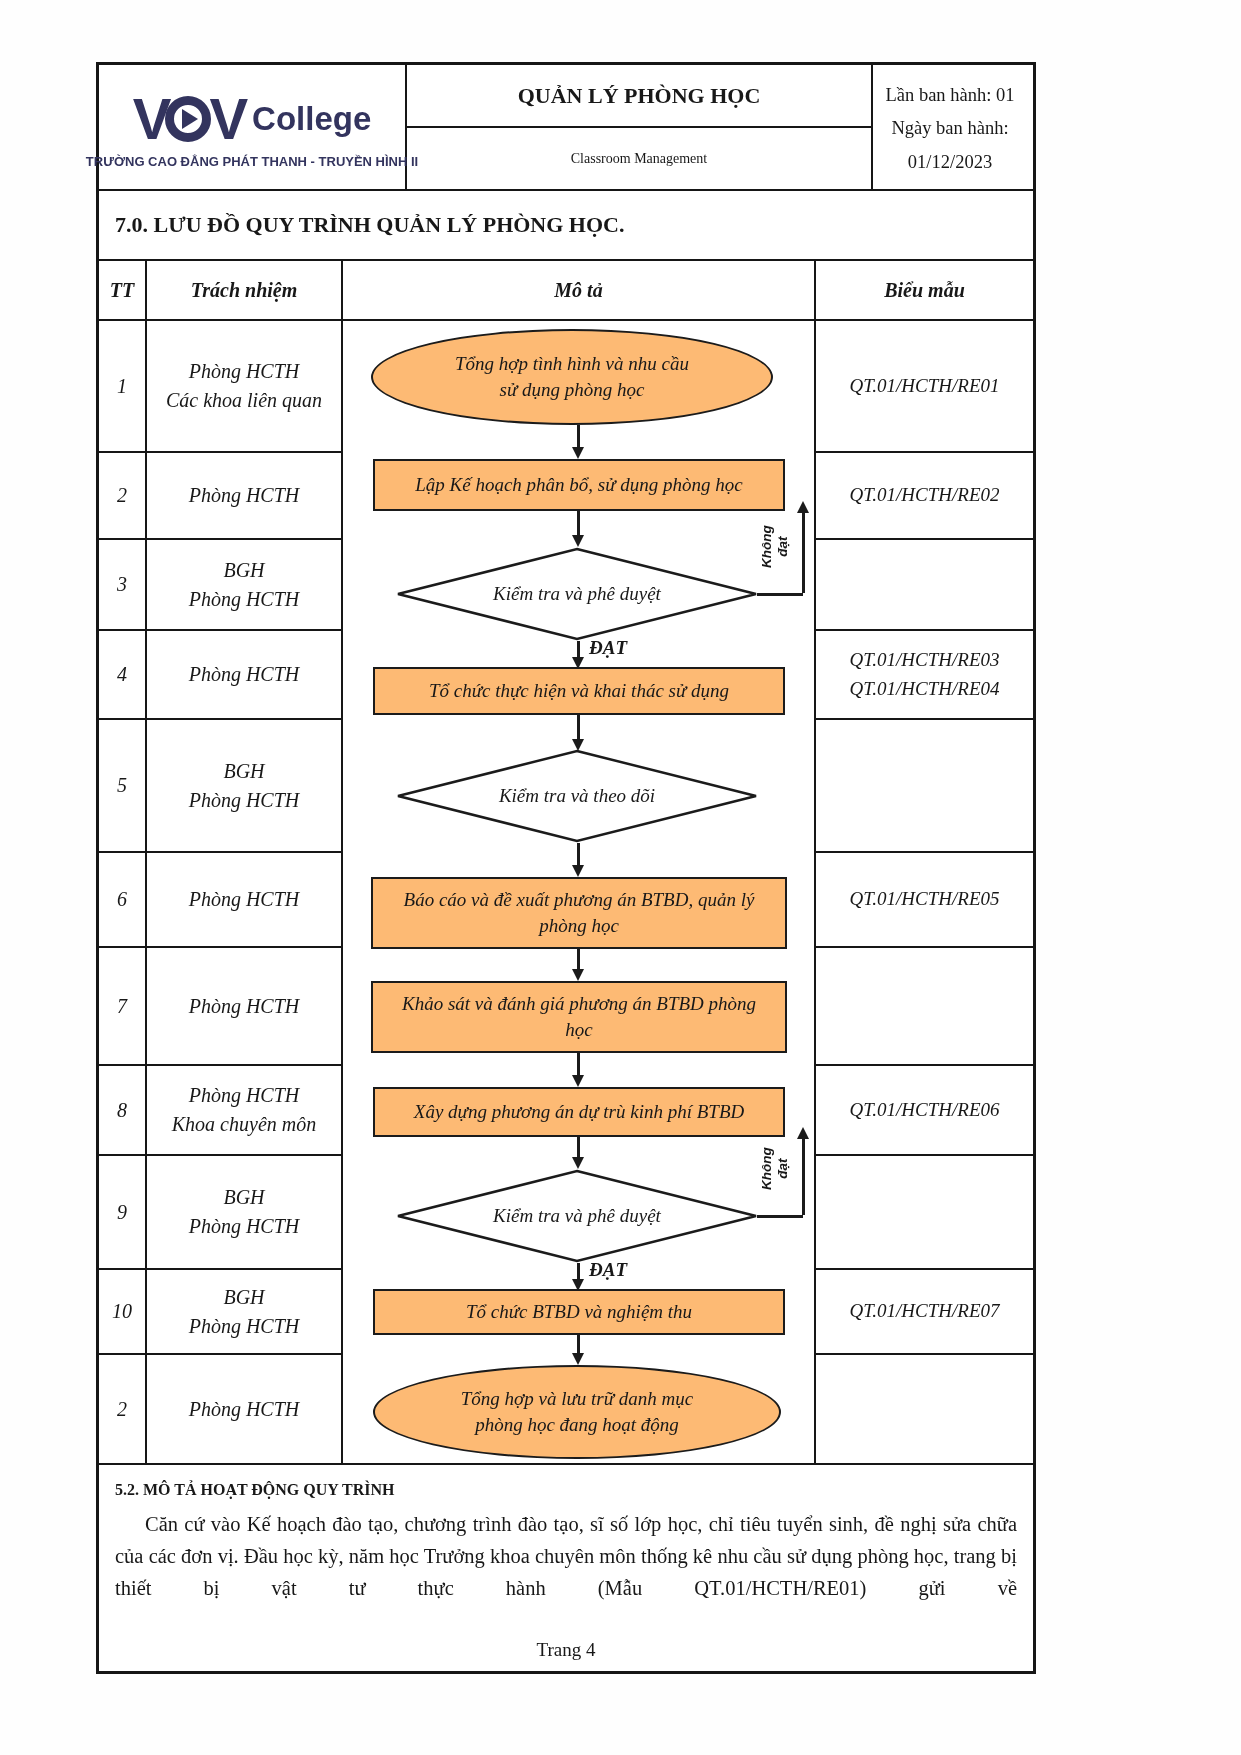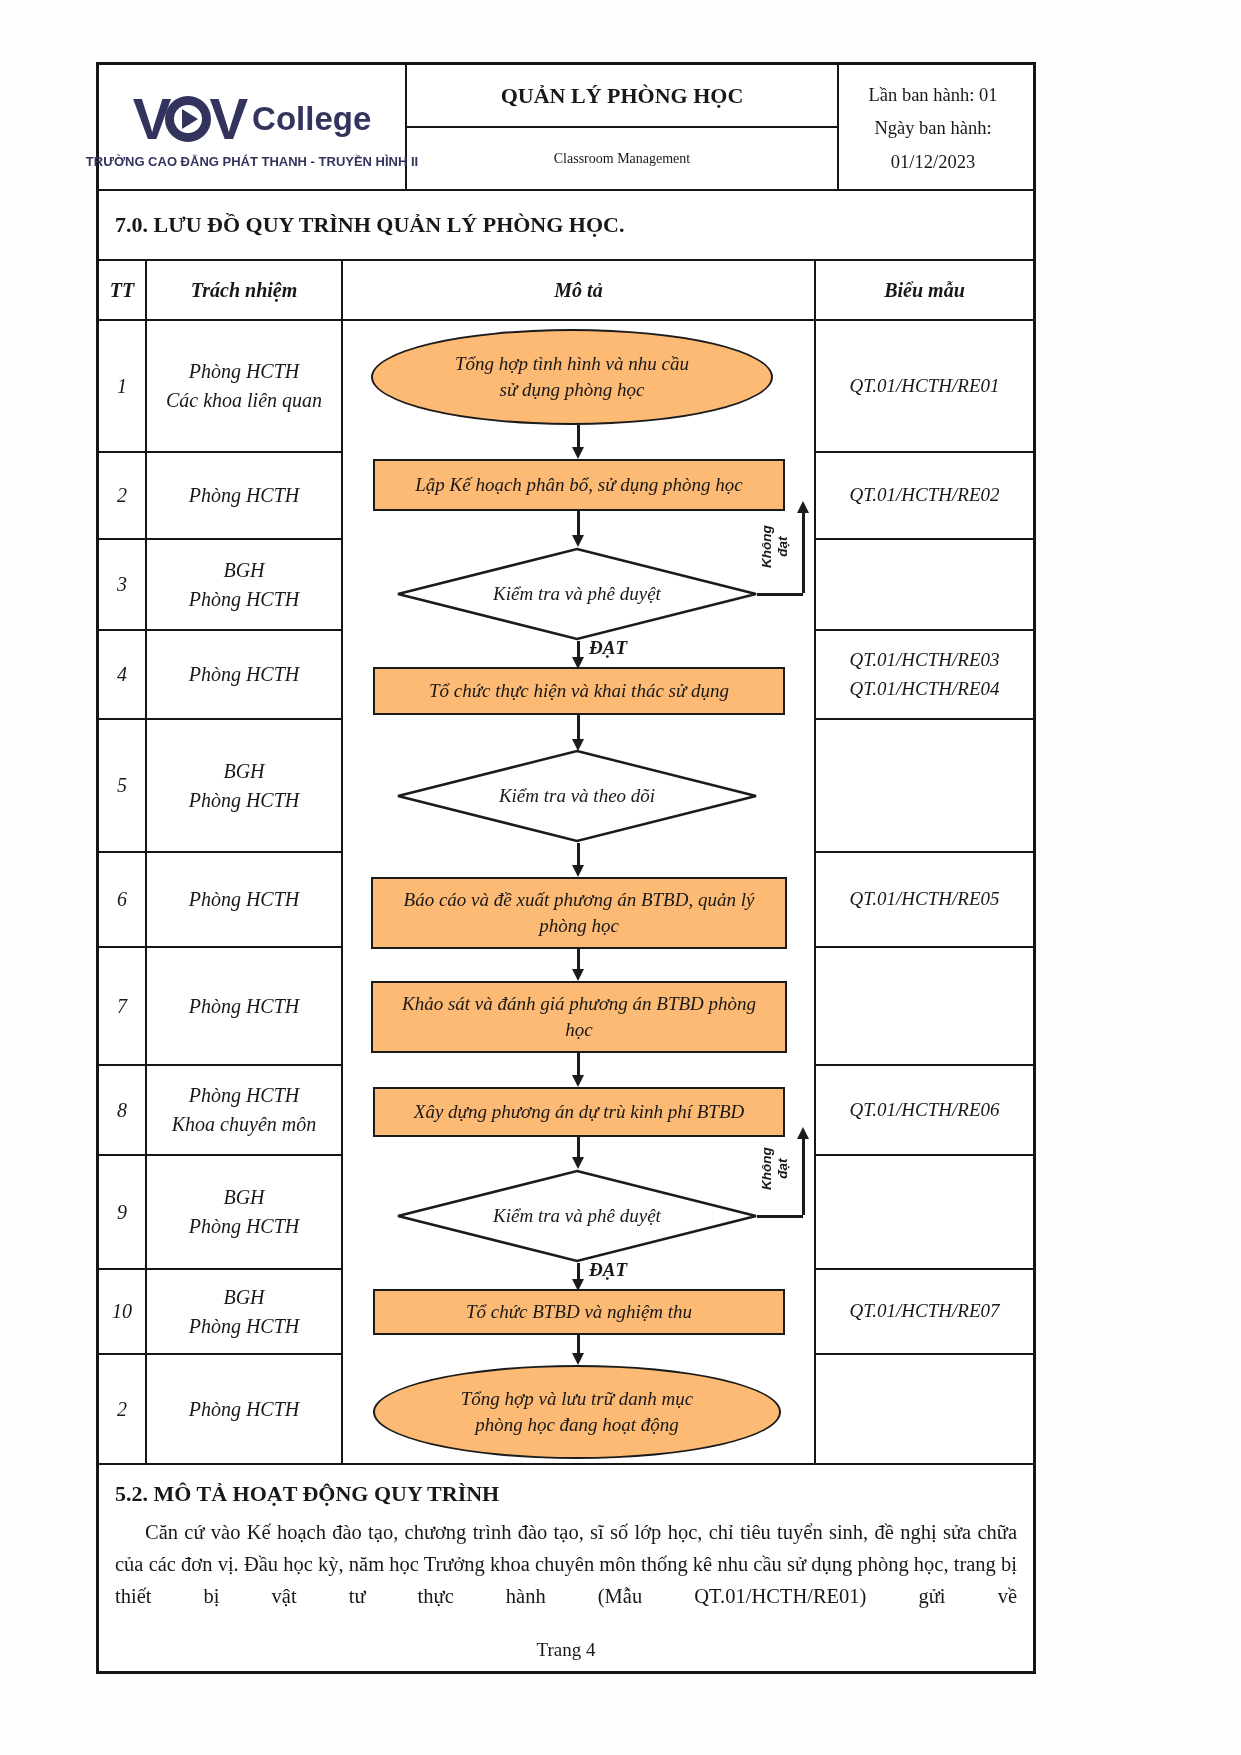--- a/index.html
+++ b/index.html
@@ -11,21 +11,21 @@
 
   
   .hdr { display:flex; height:126px; border-bottom:2px solid #161616; flex:0 0 auto; }
   .hdr-logo { width:308px; border-right:2px solid #161616; display:flex; flex-direction:column; align-items:center; justify-content:center; padding-top:4px; }
   .logo-row { display:flex; align-items:center; font-family:"Liberation Sans","DejaVu Sans",sans-serif; color:#33345e; }
   .logo-v { font-size:58px; font-weight:700; line-height:1; letter-spacing:-4px; }
   .logo-o { width:46px; height:46px; border:9px solid #33345e; border-radius:50%; margin:0 -2px; display:flex; align-items:center; justify-content:center; }
   .play-tri { width:0; height:0; border-left:16px solid #33345e; border-top:10px solid transparent; border-bottom:10px solid transparent; margin-left:4px; }
   .logo-college { font-size:33px; font-weight:700; margin-left:8px; letter-spacing:0; }
   .logo-school { margin-top:6px; font-family:"Liberation Sans","DejaVu Sans",sans-serif; font-weight:700; font-size:13px; color:#33345e; white-space:nowrap;text-align:right; }
-  .hdr-title { width:432px; border-right:2px solid #161616; display:flex; flex-direction:column; }
+  .hdr-title { width:466px; border-right:2px solid #161616; display:flex; flex-direction:column; }
   .hdr-title-vi { height:63px; border-bottom:2px solid #161616; display:flex; align-items:center; justify-content:center; font-weight:700; font-size:22px; }
   .hdr-title-en { flex:1; display:flex; align-items:center; justify-content:center; font-size:14px; }
   .hdr-info { flex:1; padding:14px 18px 0 12px; font-size:18.5px; line-height:1.8;text-align:center; }
 
   
   .sec51 { height:68px; display:flex; align-items:center; padding-left:16px; font-weight:700; font-size:22px; flex:0 0 auto; }
 
   
   .ptable { flex:0 0 auto; border-top:2px solid #161616;font-style:italic; }
   .phead { display:flex; height:60px; border-bottom:2px solid #161616; font-weight:700; font-size:20px; }
@@ -60,21 +60,21 @@
        border-left:6.5px solid transparent; border-right:6.5px solid transparent; border-top:12px solid #1b1b1b; }
   .arr.up::before { content:''; position:absolute; top:-10px; left:-5.5px; width:0; height:0;
        border-left:6.5px solid transparent; border-right:6.5px solid transparent; border-bottom:12px solid #1b1b1b; }
   .fbh { position:absolute; height:2.5px; background:#1b1b1b; }
   .lbl-pass { position:absolute; font-weight:700; font-size:19px; }
   .lbl-fail { position:absolute; width:72px; font-weight:700; font-size:13.5px; line-height:1.15; text-align:center;
               transform:rotate(-90deg); white-space:pre-line; font-family:"Liberation Sans","DejaVu Sans",sans-serif; }
 
   
   .sec52 { flex:1; padding:16px 16px 0 16px; display:flex; flex-direction:column; }
-  .sec52 h2 { font-size:22px; font-weight:700; margin-bottom:10px; }
+  .sec52 h2 { font-size:16px; font-weight:700; margin-bottom:10px; }
   .sec52 p { font-size:20.5px; line-height:1.55; text-align:justify; text-align-last:justify; text-indent:30px; }
   .pfoot { margin-top:auto; text-align:center; font-size:19px; padding-bottom:10px; }
 </style>
 </head>
 <body>
 
 <div class="canvas">
   <div class="page">
 
     <div class="hdr">

